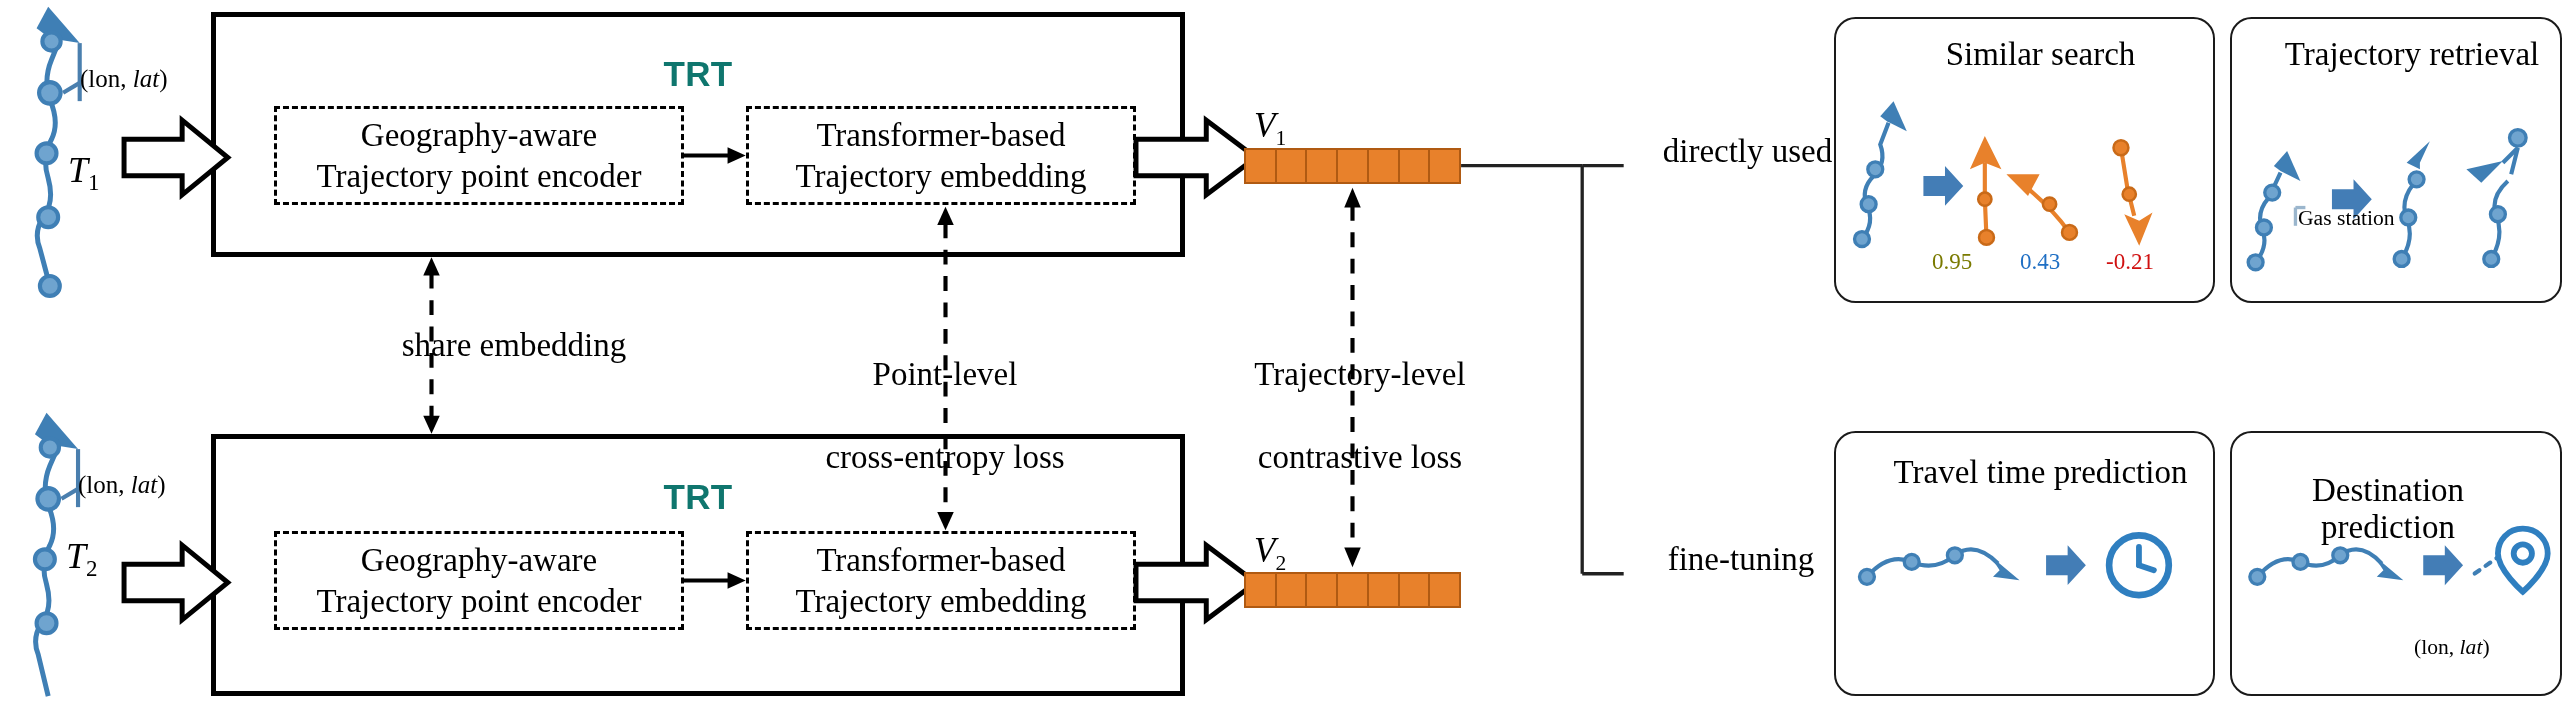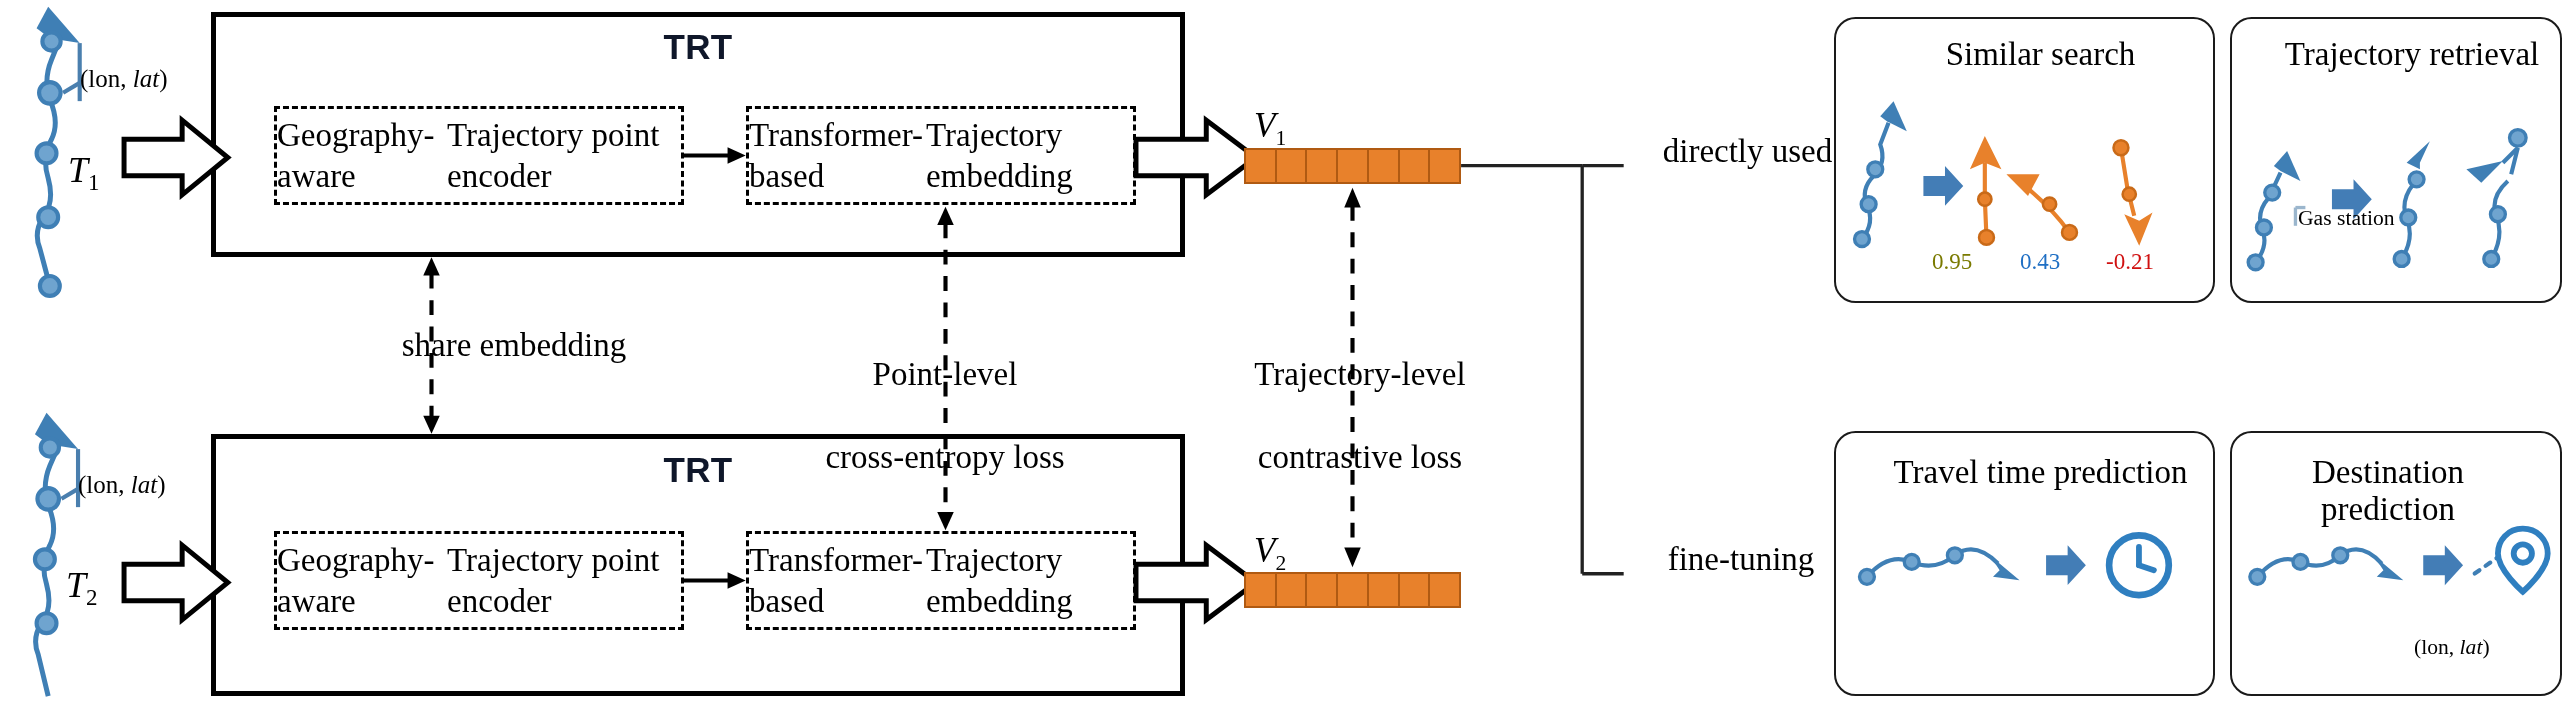--- a/index.html
+++ b/index.html
@@ -4,25 +4,25 @@
 <style>
   html,body{margin:0;padding:0;background:#ffffff;}
   body{width:2576px;height:715px;font-family:"Liberation Serif",serif;overflow:hidden;}
   #stage{position:relative;width:2576px;height:715px;background:#fff;}
   .abs{position:absolute;}
   .serif{font-family:"Liberation Serif",serif;}
   .ctr{display:flex;align-items:center;justify-content:center;text-align:center;}
 
   
   .trt-box{border:5.8px solid #000;background:#fff;box-sizing:border-box;}
-  .trt-title{font-family:"Liberation Sans",sans-serif;font-weight:bold;font-size:35px;color:#0f172a;letter-spacing:0.4px;}
+  .trt-title{font-family:"Liberation Sans",sans-serif;font-weight:bold;font-size:35px;color:#0f766e;letter-spacing:0.4px;margin-top:27px;}
 
   
   .mod{border:3.3px dashed #000;background:#fff;box-sizing:border-box;
-       display:flex;flex-direction:row;align-items:center;justify-content:center;
+       display:flex;flex-direction:column;align-items:center;justify-content:center;
        font-size:33px;line-height:1.22;color:#000;}
 
   
   .card{border:2.5px solid #1a1a1a;border-radius:21.6px;background:#fff;box-sizing:border-box;}
   .card-title{font-size:33px;color:#000;text-align:center;margin-left:16px;}
 
   
   .vec{display:flex;border:2.5px solid #b05a12;box-sizing:border-box;background:#e8812b;}
   .vec i{display:block;flex:1 1 auto;border-right:2.5px solid #b05a12;}
   .vec i:last-child{border-right:0;}
@@ -76,21 +76,21 @@
       <circle cx="58" cy="112" r="13" fill="#6fa4cf" stroke="#3f7fb5" stroke-width="5"></circle>
       <circle cx="60" cy="50" r="11" fill="#6fa4cf" stroke="#3f7fb5" stroke-width="5"></circle>
       <line x1="94" y1="52" x2="94" y2="122" stroke="#4a7fae" stroke-width="5"></line>
       <line x1="74" y1="112" x2="94" y2="100" stroke="#4a7fae" stroke-width="5"></line>
     </svg>
   </div>
   <div class="abs coord serif" style="left:78px;top:471px;">
     <span>(lon,</span>
     <em>lat</em><span>)</span>
   </div>
-  <div class="abs tlabel serif" style="left:66px;top:564px;text-align:right;">
+  <div class="abs tlabel serif" style="left:66px;top:535px;text-align:right;">
     <span>T</span><sub>2</sub>
   </div>
 
   <div class="abs trt-box" style="left:211px;top:11.6px;width:974px;height:245px;"></div>
   <div class="abs trt-title ctr" style="left:211px;top:26.5px;width:974px;height:41px;">TRT</div>
 
   <div class="abs mod serif" style="left:274px;top:106px;width:410px;height:99px;">
     <span>Geography-aware</span>
     <span>Trajectory point encoder</span>
   </div>
@@ -316,21 +316,21 @@
 
       <polygon points="228,40 254,40 254,28 276,52 254,76 254,64 228,64" fill="#2f6fae" opacity="0.9"></polygon>
 
       <circle cx="340" cy="52" r="36" fill="#fff" stroke="#2f7fc0" stroke-width="8"></circle>
       <line x1="340" y1="52" x2="340" y2="30" stroke="#2f7fc0" stroke-width="7" stroke-linecap="round"></line>
       <line x1="340" y1="52" x2="358" y2="58" stroke="#2f7fc0" stroke-width="7" stroke-linecap="round"></line>
     </svg>
   </div>
 
   <div class="abs card" style="left:2230px;top:431px;width:332px;height:265px;"></div>
-  <div class="abs card-title serif" style="left:2230px;top:454px;width:284px;">Destination prediction</div>
+  <div class="abs card-title serif" style="left:2230px;top:472px;width:284px;">Destination prediction</div>
 
   <div class="abs" style="left:2249px;top:522px;width:307px;height:108px;">
     <svg width="307" height="108" viewBox="0 0 370 130">
       <path d="M10 66 Q36 36 62 48 Q88 60 110 40 Q134 22 160 50" fill="none" stroke="#3f7fb5" stroke-width="5"></path>
       <circle cx="10" cy="66" r="9" fill="#6fa4cf" stroke="#3f7fb5" stroke-width="4"></circle>
       <circle cx="62" cy="48" r="9" fill="#6fa4cf" stroke="#3f7fb5" stroke-width="4"></circle>
       <circle cx="110" cy="40" r="9" fill="#6fa4cf" stroke="#3f7fb5" stroke-width="4"></circle>
       <polygon points="186,70 150,40 162,58 154,66" fill="#3f7fb5"></polygon>
 
       <polygon points="210,40 236,40 236,28 258,52 236,76 236,64 210,64" fill="#2f6fae" opacity="0.9"></polygon>

